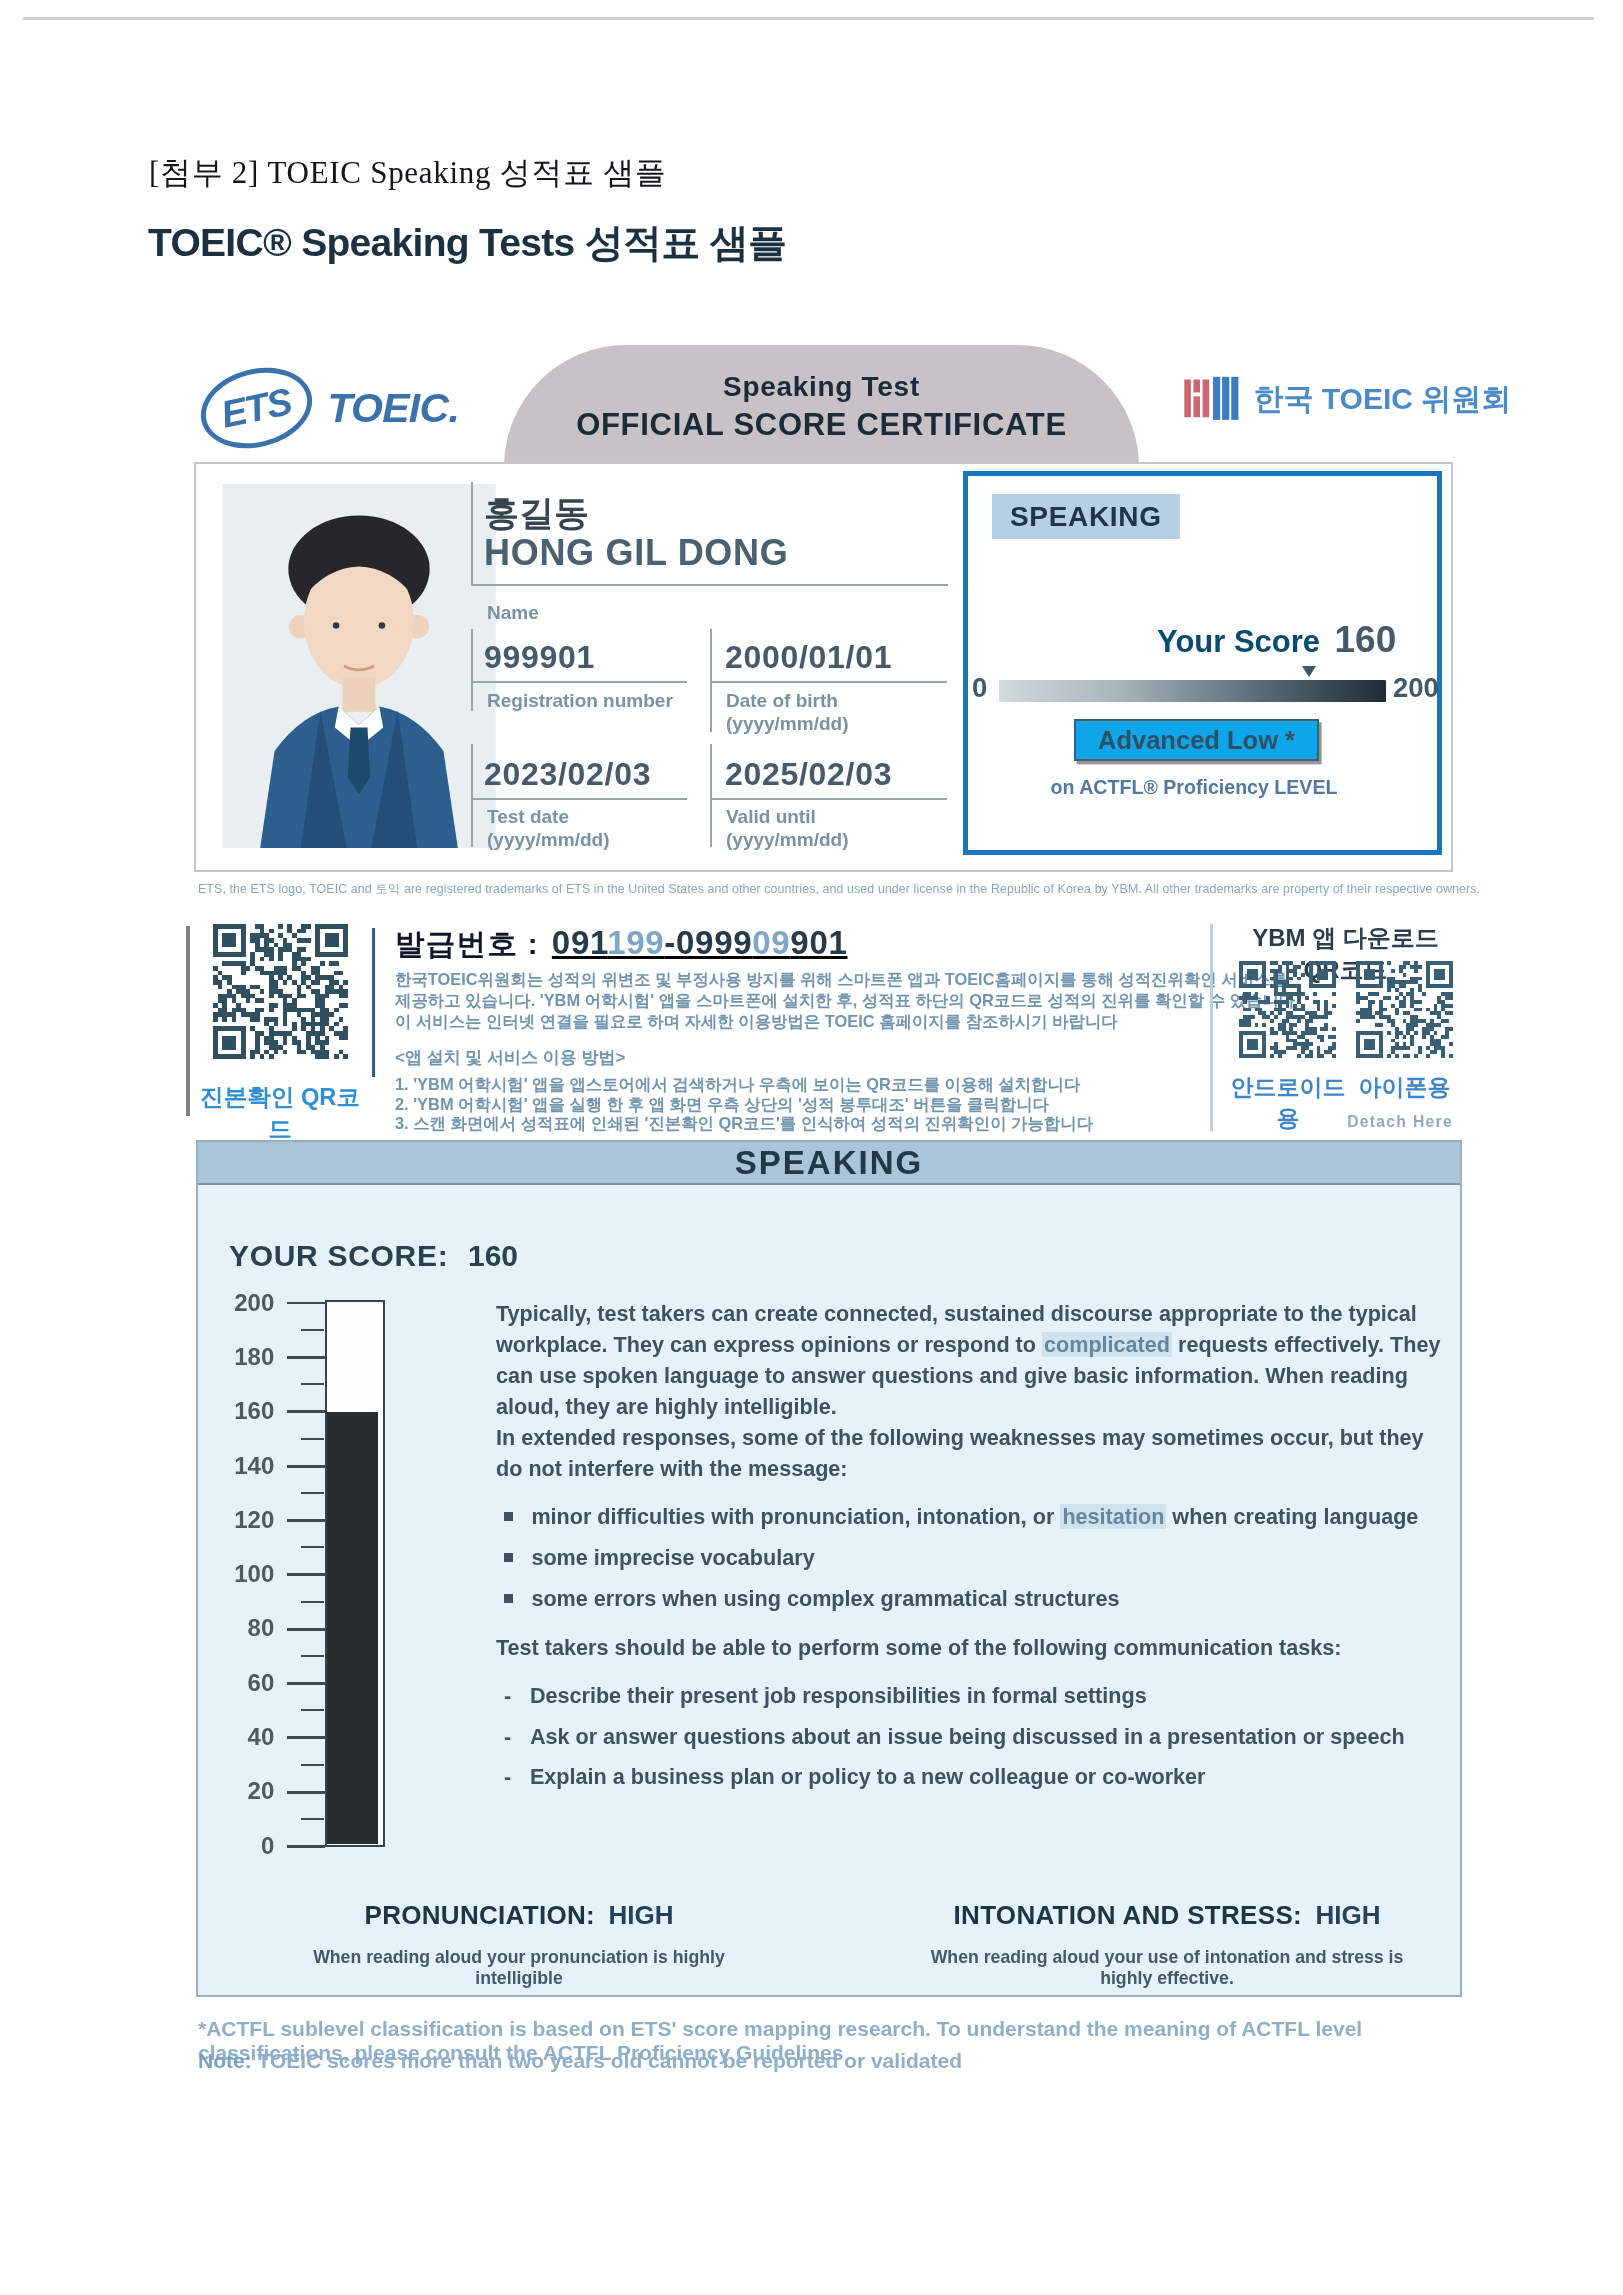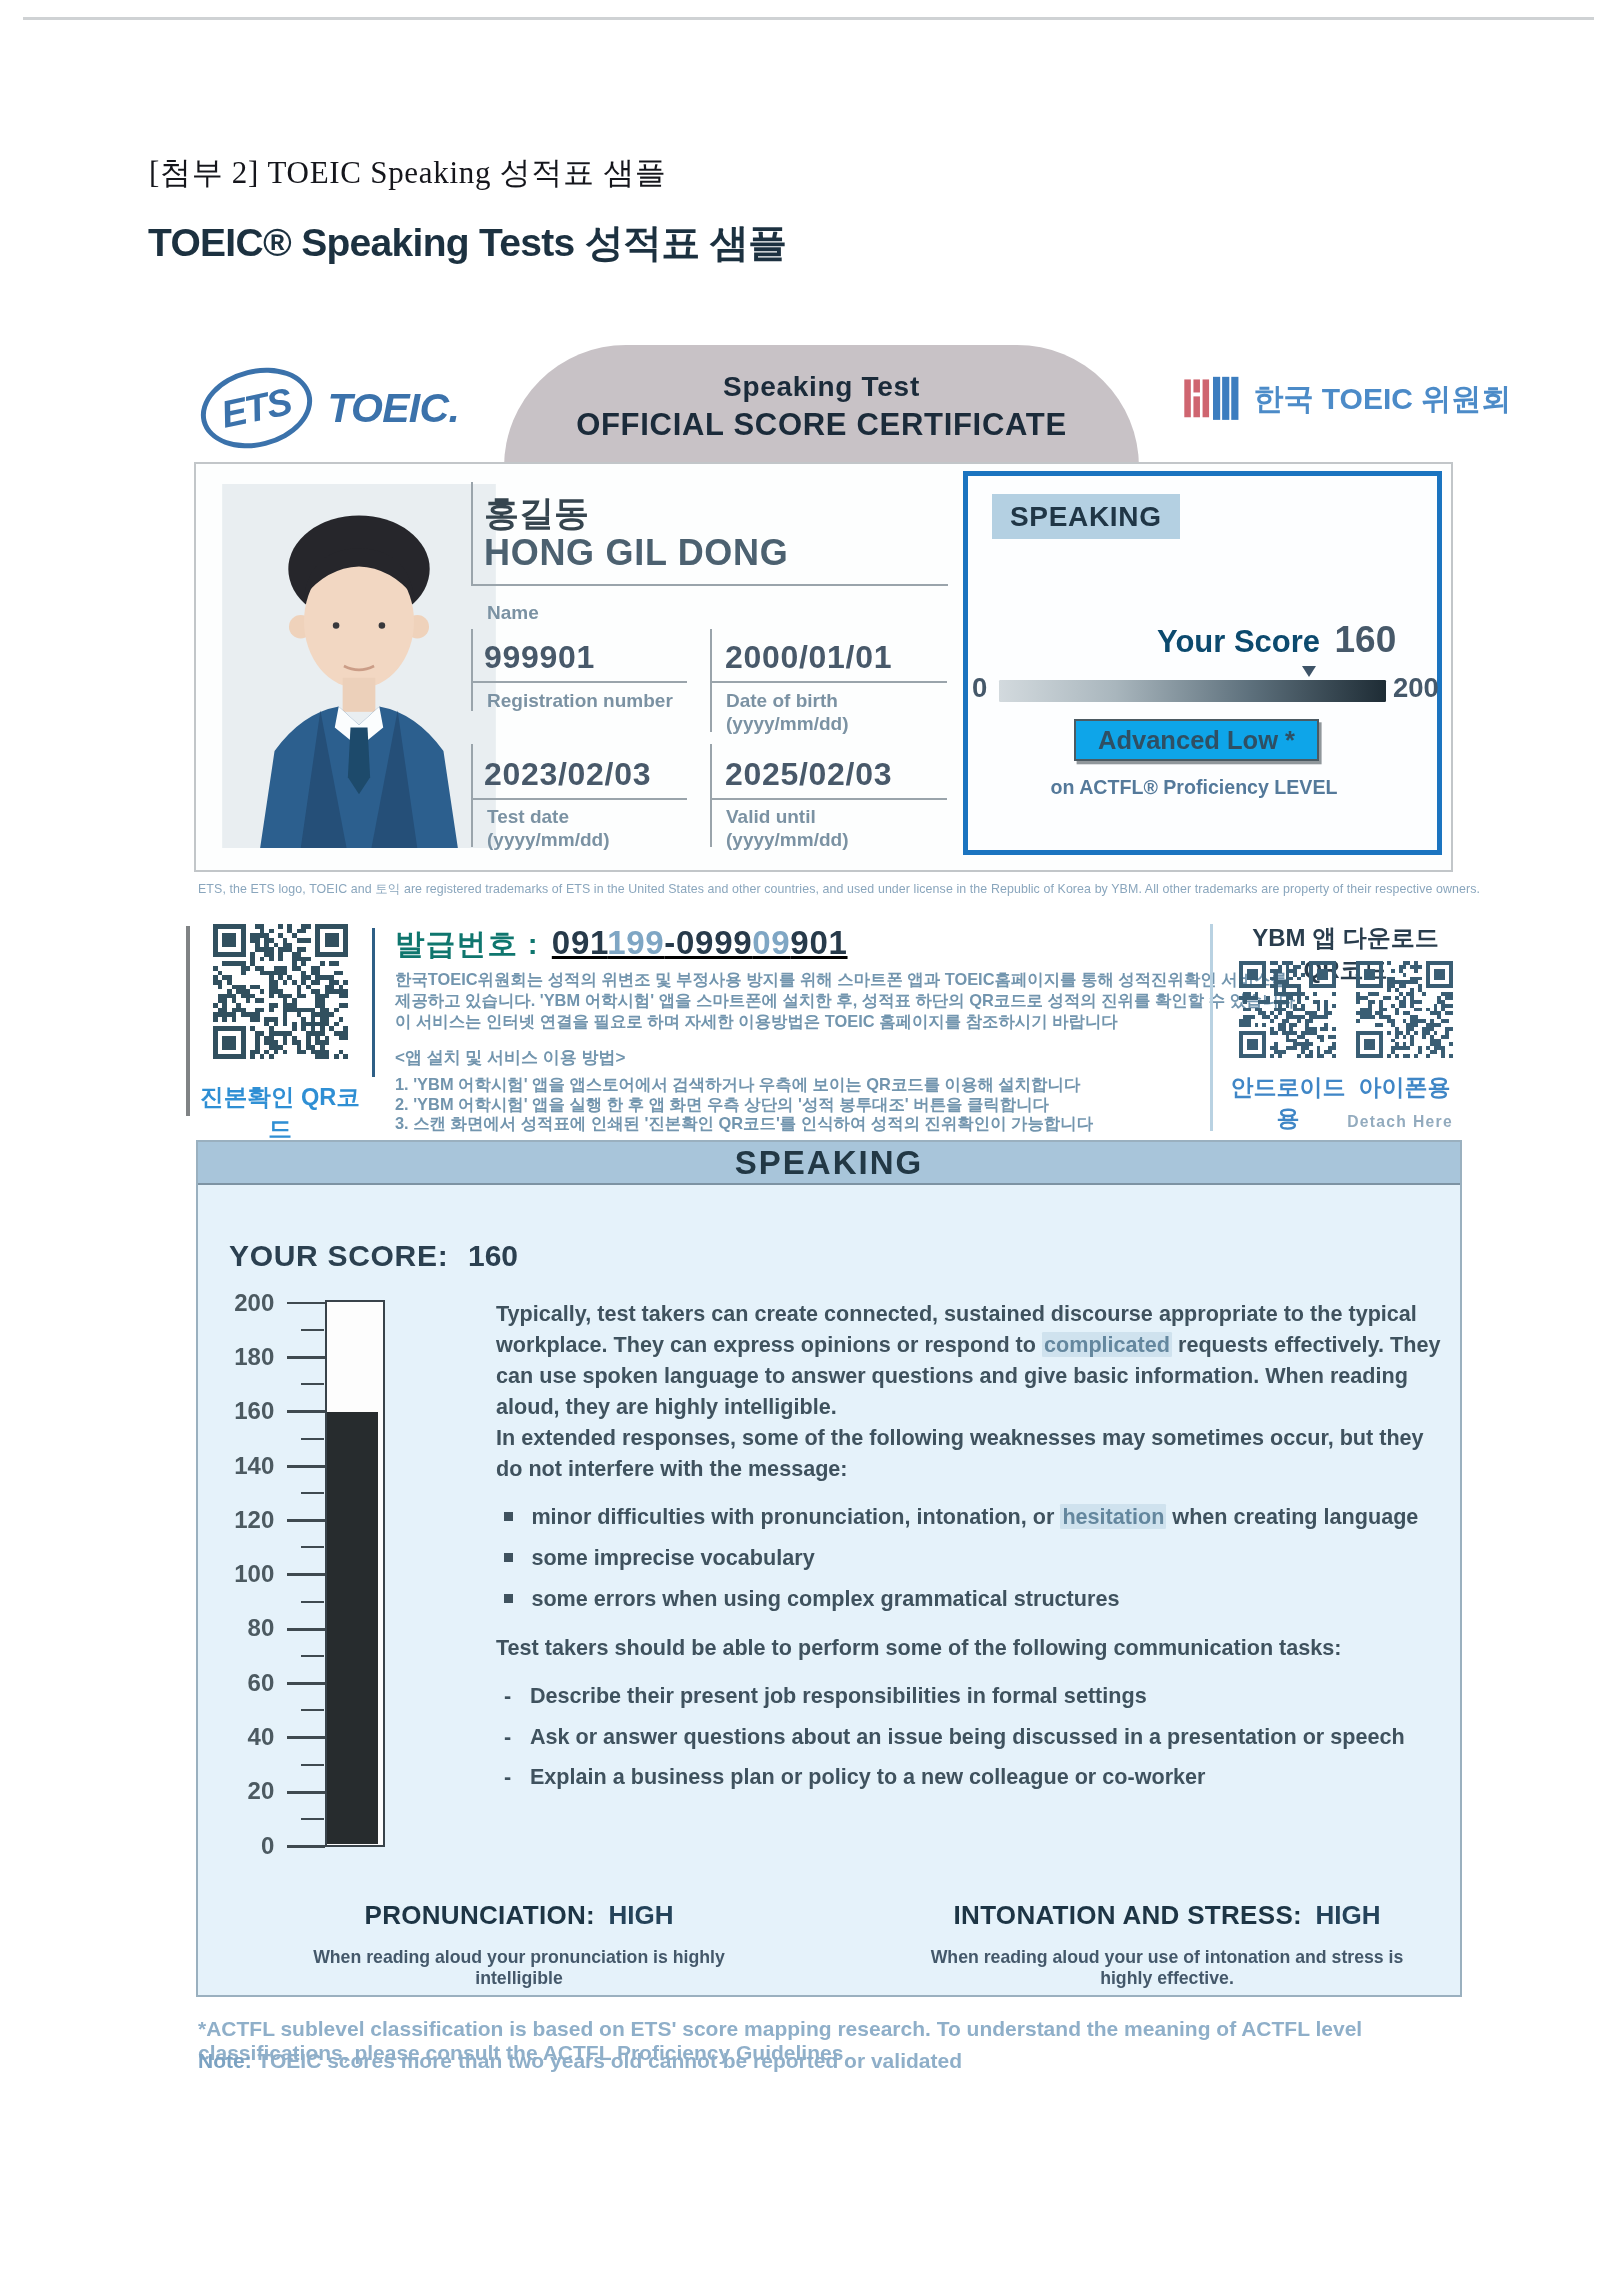--- a/index.html
+++ b/index.html
@@ -41,21 +41,21 @@
   .grad-bar{background:linear-gradient(90deg,#d3dade 0%,#a9b6bd 30%,#5d707c 65%,#1e2c35 100%); height:22px; border-radius:1.3px;}
   .bar-end{font-size:27.5px; font-weight:800; color:#45586a;}
   .level-box{border:2.6px solid #4c5a62; box-shadow:2.6px 3.3px 0 rgba(55,65,72,.55); background:#0ea5e9;
     display:flex; align-items:center; justify-content:center;}
   .level-box span{font-size:25.5px; font-weight:900; color:#2f4f63;}
   .actfl{font-size:19.6px; font-weight:700; color:#54799a;}
   .trademark{font-size:12.4px; color:#8aa6bd; letter-spacing:0.1px; white-space:nowrap;}
   .qr-label-main{font-size:23.6px; font-weight:900; color:#2f8fd4; text-align:center;}
   .vdiv-dark{background:#2e5f86;}
   .vdiv-light{background:#b9d2e2;}
-  .issue-lbl{font-size:29.5px; font-weight:800; color:#0f766e; letter-spacing:1.3px;}
+  .issue-lbl{font-size:29.5px; font-weight:800; color:#0f172a; letter-spacing:1.3px;}
   .issue-num{font-size:33px; font-weight:900; letter-spacing:0.7px;}
   .seg-d{color:#273a4a;} .seg-l{color:#7fa6c4;}
   .kr-para{font-size:16.4px; font-weight:600; color:#7295ae; line-height:20px;}
   .kr-head{font-size:17px; font-weight:800; color:#7295ae;}
   .kr-item{font-size:16.4px; font-weight:600; color:#7295ae; line-height:17.7px;}
   .dl-head{font-size:24px; font-weight:900; color:#2a3e4e;}
   .dl-lbl{font-size:23px; font-weight:900; color:#3f86c6; text-align:center;}
   .detach{font-size:15.7px; font-weight:600; color:#93abbe; letter-spacing:1.3px;}
   
   .report-box{border:2px solid #9ab0bf; background:#e5f2fa;}

